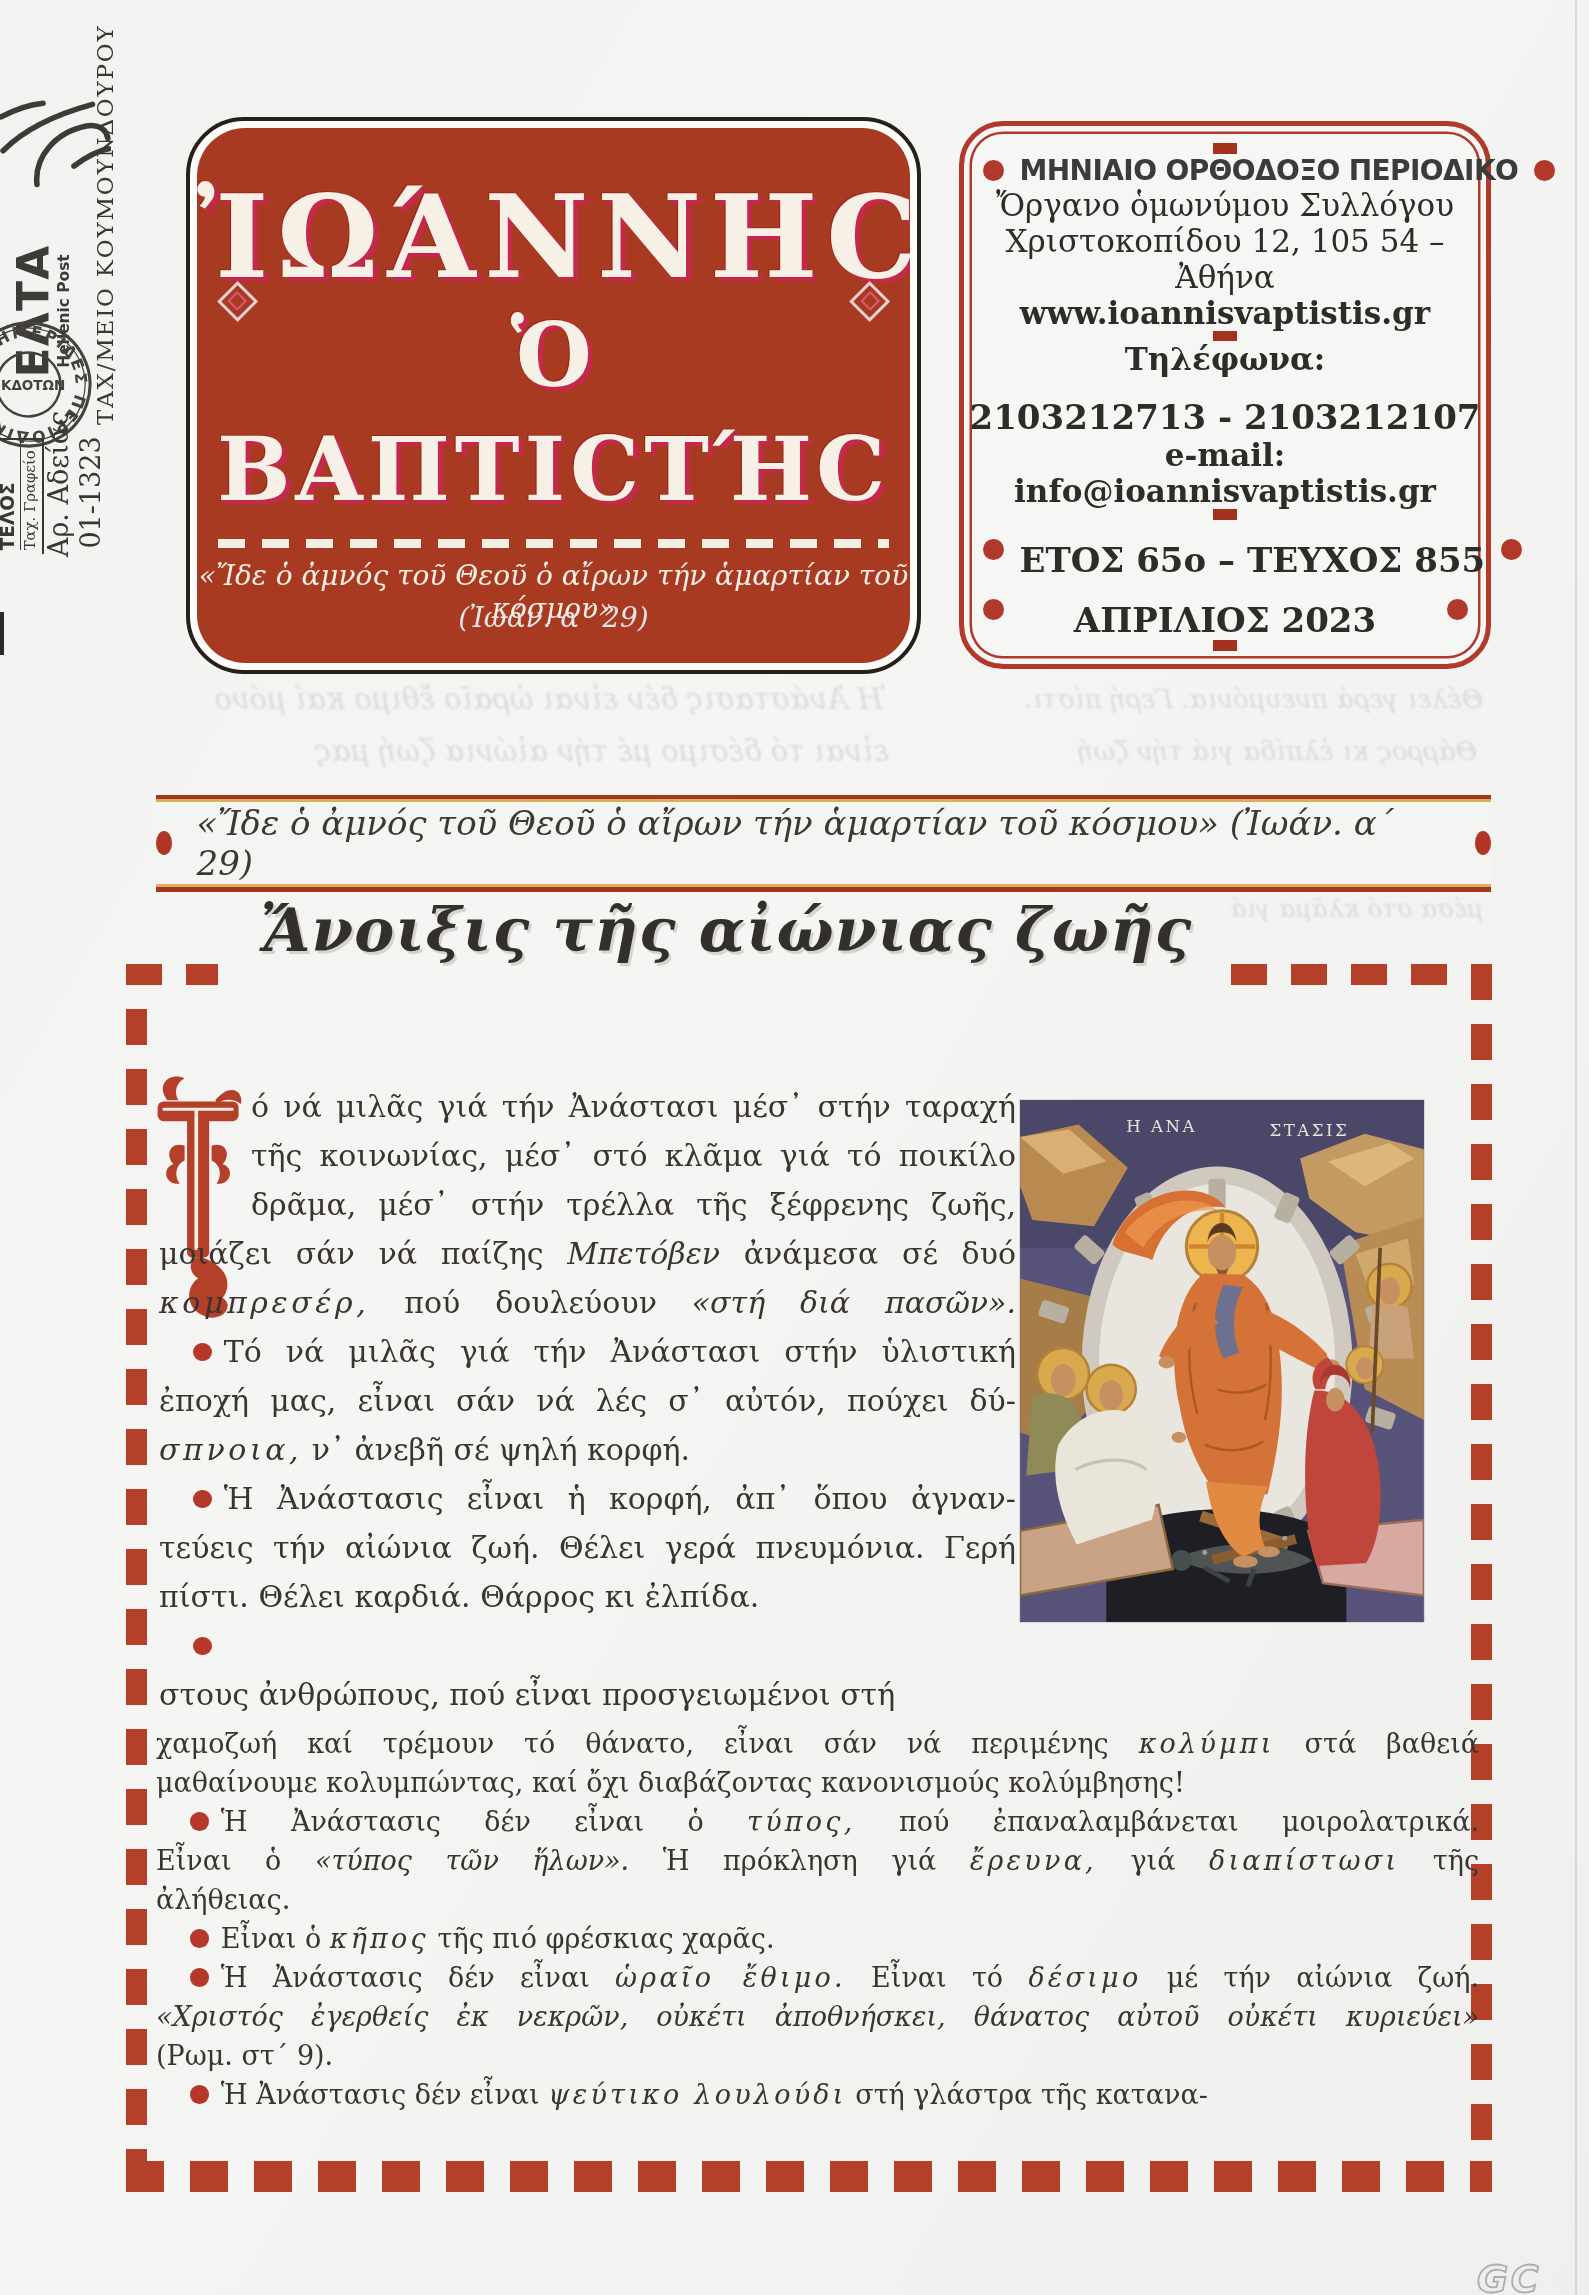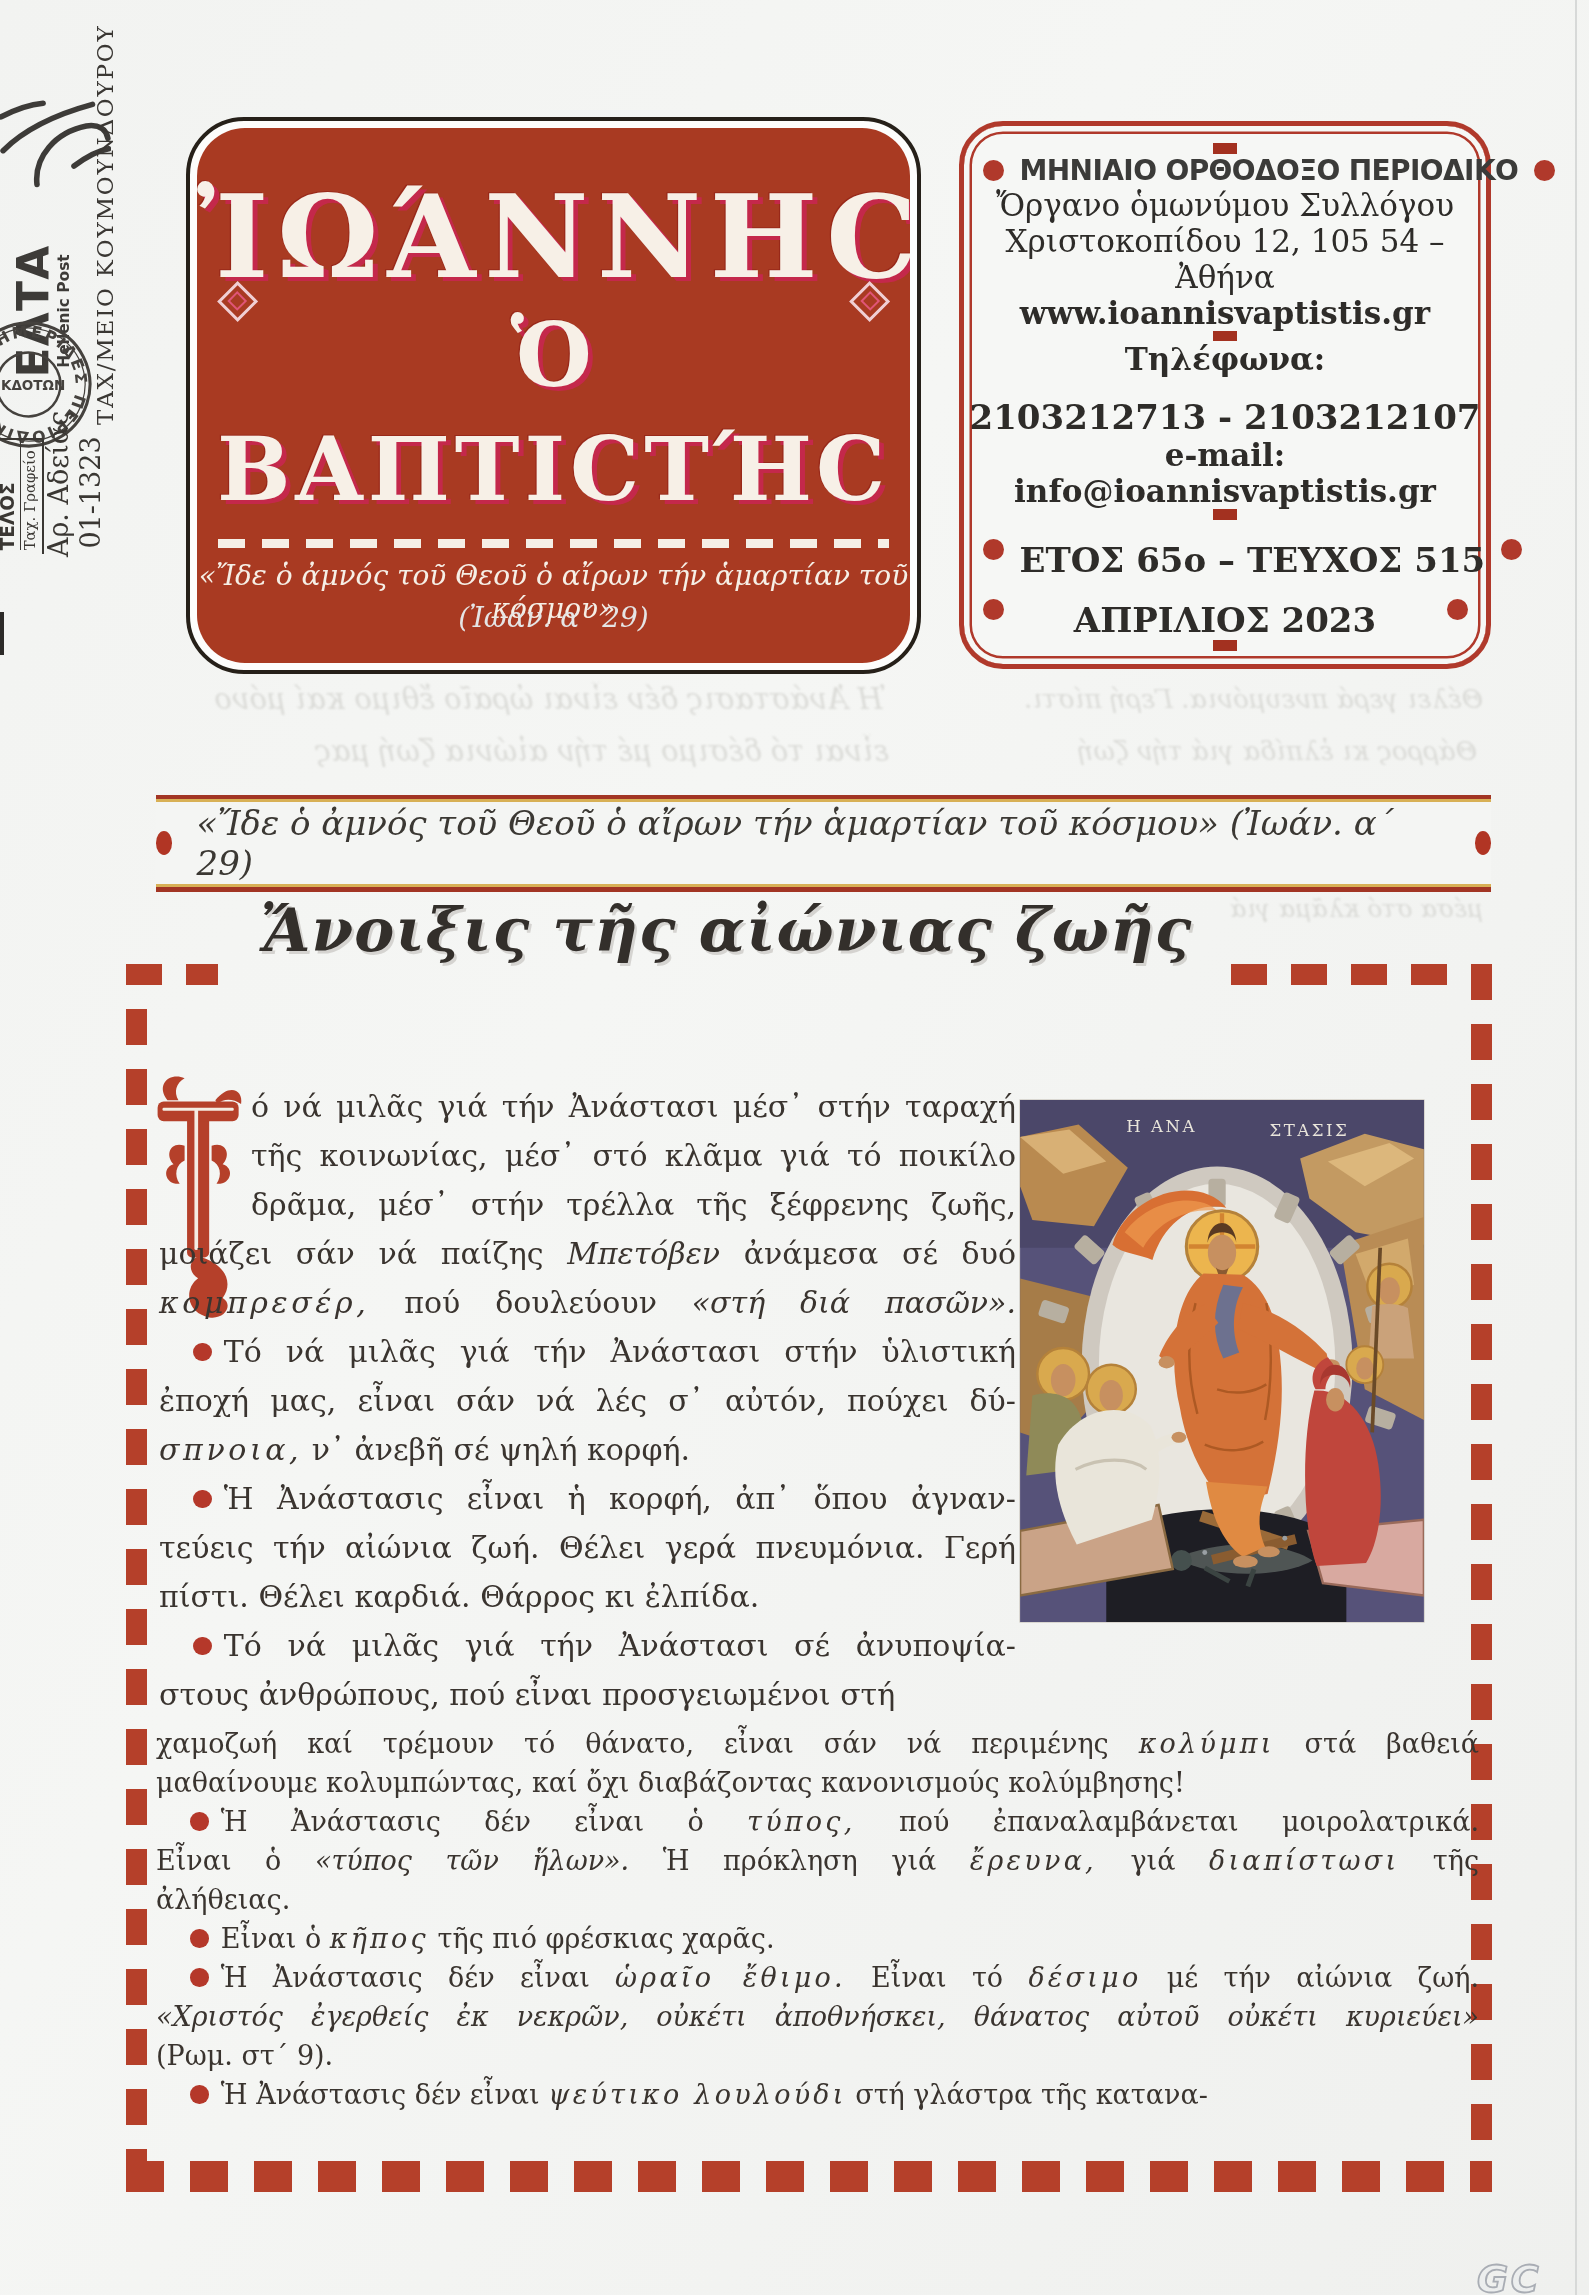--- a/index.html
+++ b/index.html
@@ -180,21 +180,21 @@
   <div class="ib-l">Ὄργανο ὁμωνύμου Συλλόγου</div>
   <div class="ib-l">Χριστοκοπίδου 12, 105 54 – Ἀθήνα</div>
   <div class="ib-l ib-b">www.ioannisvaptistis.gr</div>
   <div class="ib-square"></div>
   <div class="ib-l ib-b">Τηλέφωνα:</div>
   <div class="ib-big">2103212713 - 2103212107</div>
   <div class="ib-l ib-b">e-mail: info@ioannisvaptistis.gr</div>
   <div class="ib-square"></div>
   <div class="ib-dotrow">
     <span class="ib-dot"></span>
-    <span class="ib-big">ΕΤΟΣ 65ο – ΤΕΥΧΟΣ 515</span>
+    <span class="ib-big">ΕΤΟΣ 65ο – ΤΕΥΧΟΣ 855</span>
     <span class="ib-dot"></span>
   </div>
   <div class="ib-dotrow" style="justify-content:space-between;gap:21px;">
     <span class="ib-dot"></span>
     <span class="ib-big">ΑΠΡΙΛΙΟΣ 2023</span>
     <span class="ib-dot"></span>
   </div>
   <div class="ib-square"></div>
 </div>
 
@@ -233,21 +233,21 @@
     <div class="ln pad"><span>τῆς κοινωνίας, μέσ᾽ στό κλᾶμα γιά τό ποικίλο</span></div>
     <div class="ln pad"><span>δρᾶμα, μέσ᾽ στήν τρέλλα τῆς ξέφρενης ζωῆς,</span></div>
     <div class="ln"><span>μοιάζει σάν νά παίζης </span><span class="seg-it">Μπετόβεν</span><span> ἀνάμεσα σέ δυό</span></div>
     <div class="ln"><span class="seg-em">κομπρεσέρ,</span><span> πού δουλεύουν </span><span class="seg-it">«στή διά πασῶν».</span></div>
     <div class="ln"><span class="bullet"></span><span>Τό νά μιλᾶς γιά τήν Ἀνάστασι στήν ὑλιστική</span></div>
     <div class="ln"><span>ἐποχή μας, εἶναι σάν νά λές σ᾽ αὐτόν, πούχει δύ-</span></div>
     <div class="ln last"><span class="seg-em">σπνοια,</span><span> ν᾽ ἀνεβῆ σέ ψηλή κορφή.</span></div>
     <div class="ln"><span class="bullet"></span><span>Ἡ Ἀνάστασις εἶναι ἡ κορφή, ἀπ᾽ ὅπου ἀγναν-</span></div>
     <div class="ln"><span>τεύεις τήν αἰώνια ζωή. Θέλει γερά πνευμόνια. Γερή</span></div>
     <div class="ln last"><span>πίστι. Θέλει καρδιά. Θάρρος κι ἐλπίδα.</span></div>
-    <div class="ln"><span class="bullet"></span><span>Τό νά μιλᾶς γιά τήν Ἀνάστασι σέ ἀνυποψία-</span></div>
+    <div class="ln"><span class="bullet"></span></div>
     <div class="ln last"><span>στους ἀνθρώπους, πού εἶναι προσγειωμένοι στή</span></div>
   </div>
 <div class="abs blockB" id="blockB">
     <div class="ln"><span>χαμοζωή καί τρέμουν τό θάνατο, εἶναι σάν νά περιμένης </span><span class="seg-em">κολύμπι</span><span> στά βαθειά</span></div>
     <div class="ln last"><span>μαθαίνουμε κολυμπώντας, καί ὄχι διαβάζοντας κανονισμούς κολύμβησης!</span></div>
     <div class="ln"><span class="bullet"></span><span>Ἡ Ἀνάστασις δέν εἶναι ὁ </span><span class="seg-em">τύπος,</span><span> πού ἐπαναλαμβάνεται μοιρολατρικά.</span></div>
     <div class="ln"><span>Εἶναι ὁ </span><span class="seg-it">«τύπος τῶν ἥλων».</span><span> Ἡ πρόκληση γιά </span><span class="seg-em">ἔρευνα,</span><span> γιά </span><span class="seg-em">διαπίστωσι</span><span> τῆς</span></div>
     <div class="ln last"><span>ἀλήθειας.</span></div>
     <div class="ln last"><span class="bullet"></span><span>Εἶναι ὁ </span><span class="seg-em">κῆπος</span><span> τῆς πιό φρέσκιας χαρᾶς.</span></div>
     <div class="ln"><span class="bullet"></span><span>Ἡ Ἀνάστασις δέν εἶναι </span><span class="seg-em">ὡραῖο ἔθιμο.</span><span> Εἶναι τό </span><span class="seg-em">δέσιμο</span><span> μέ τήν αἰώνια ζωή.</span></div>

